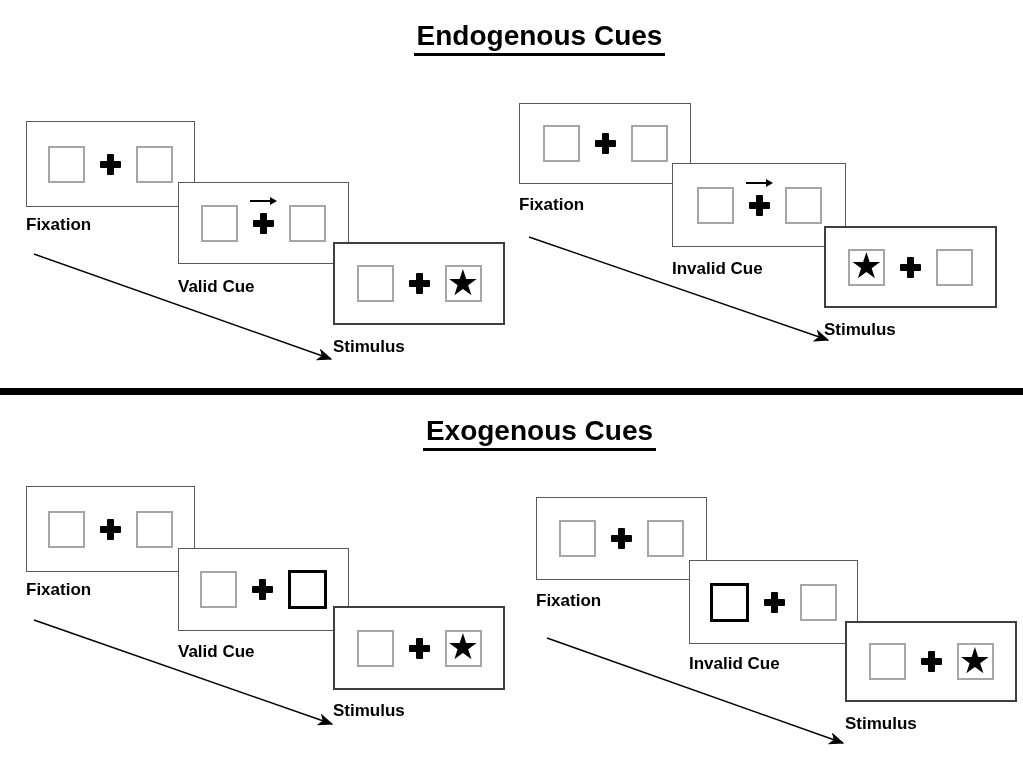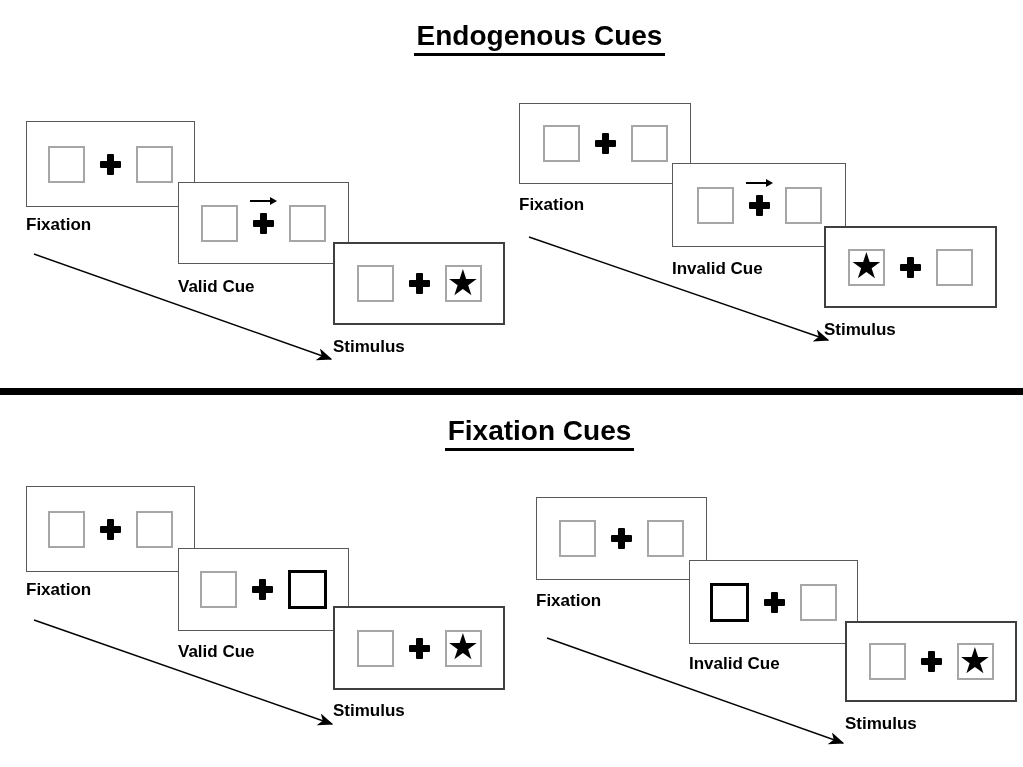--- a/index.html
+++ b/index.html
@@ -47,21 +47,21 @@
 </head>
 <body>
 
 <div class="canvas">
 
   <div class="sect-title" style="top:20px;">
     <span class="tt">Endogenous Cues</span>
   </div>
   <div class="divider"></div>
   <div class="sect-title" style="top:415px;">
-    <span class="tt">Fixation Cues</span>
+    <span class="tt">Exogenous Cues</span>
   </div>
 
   <div class="card" style="left:26px;top:121px;width:169px;height:86px;">
     <span class="sq"></span>
     <span class="center-col">
         <span class="plus"></span>
       </span>
     <span class="sq"></span>
   </div>
   <div class="label" style="left:26px;top:215px;width:169px;">Fixation</div>

